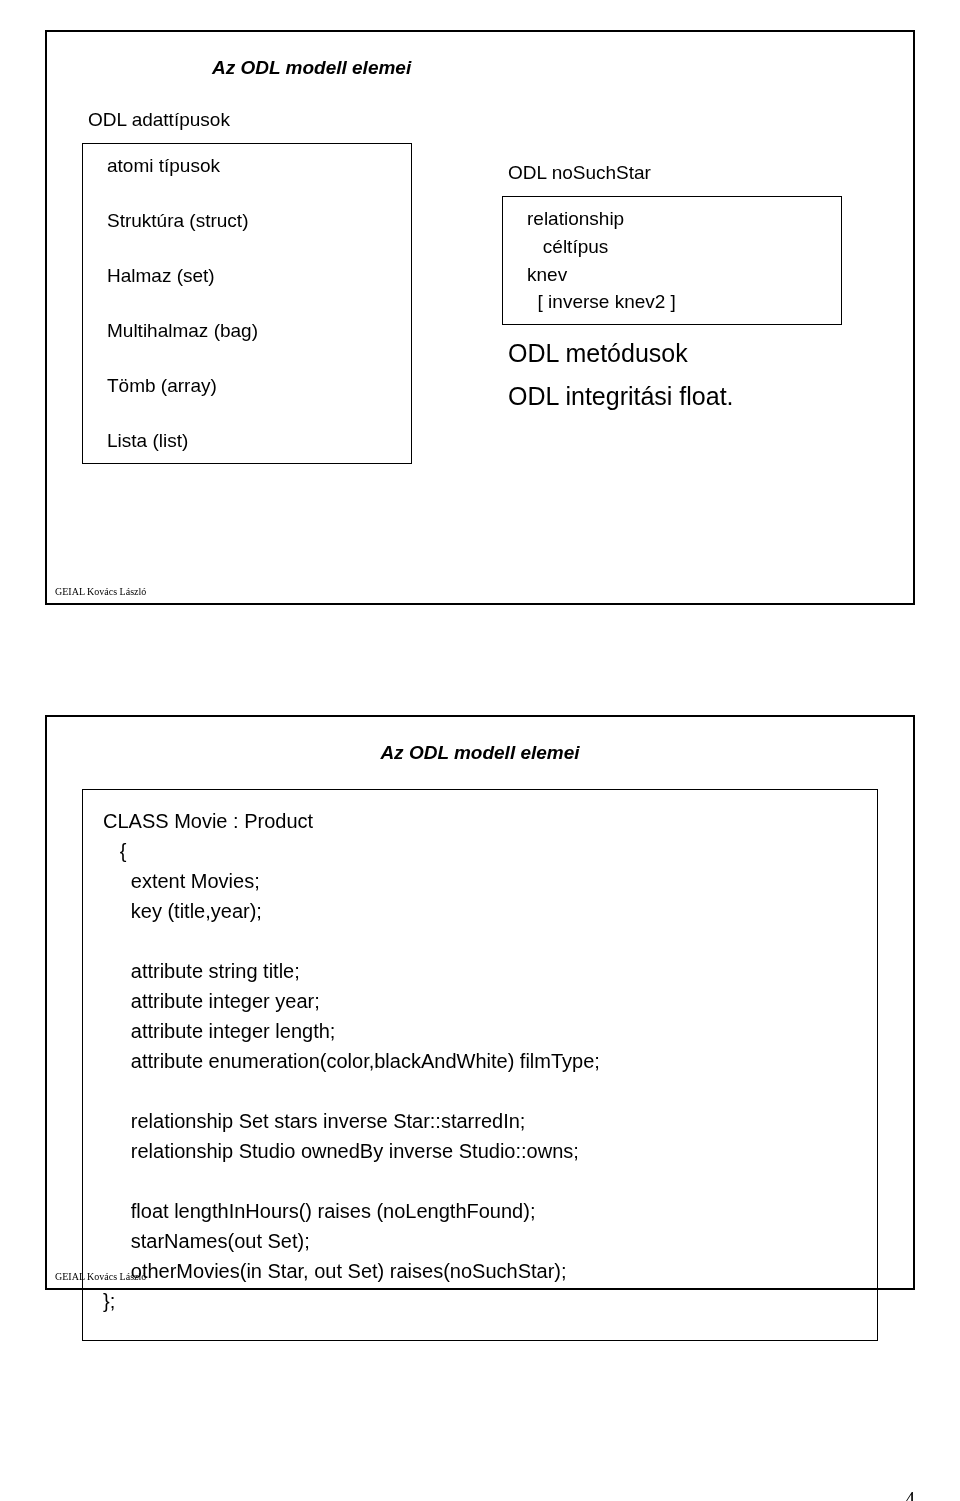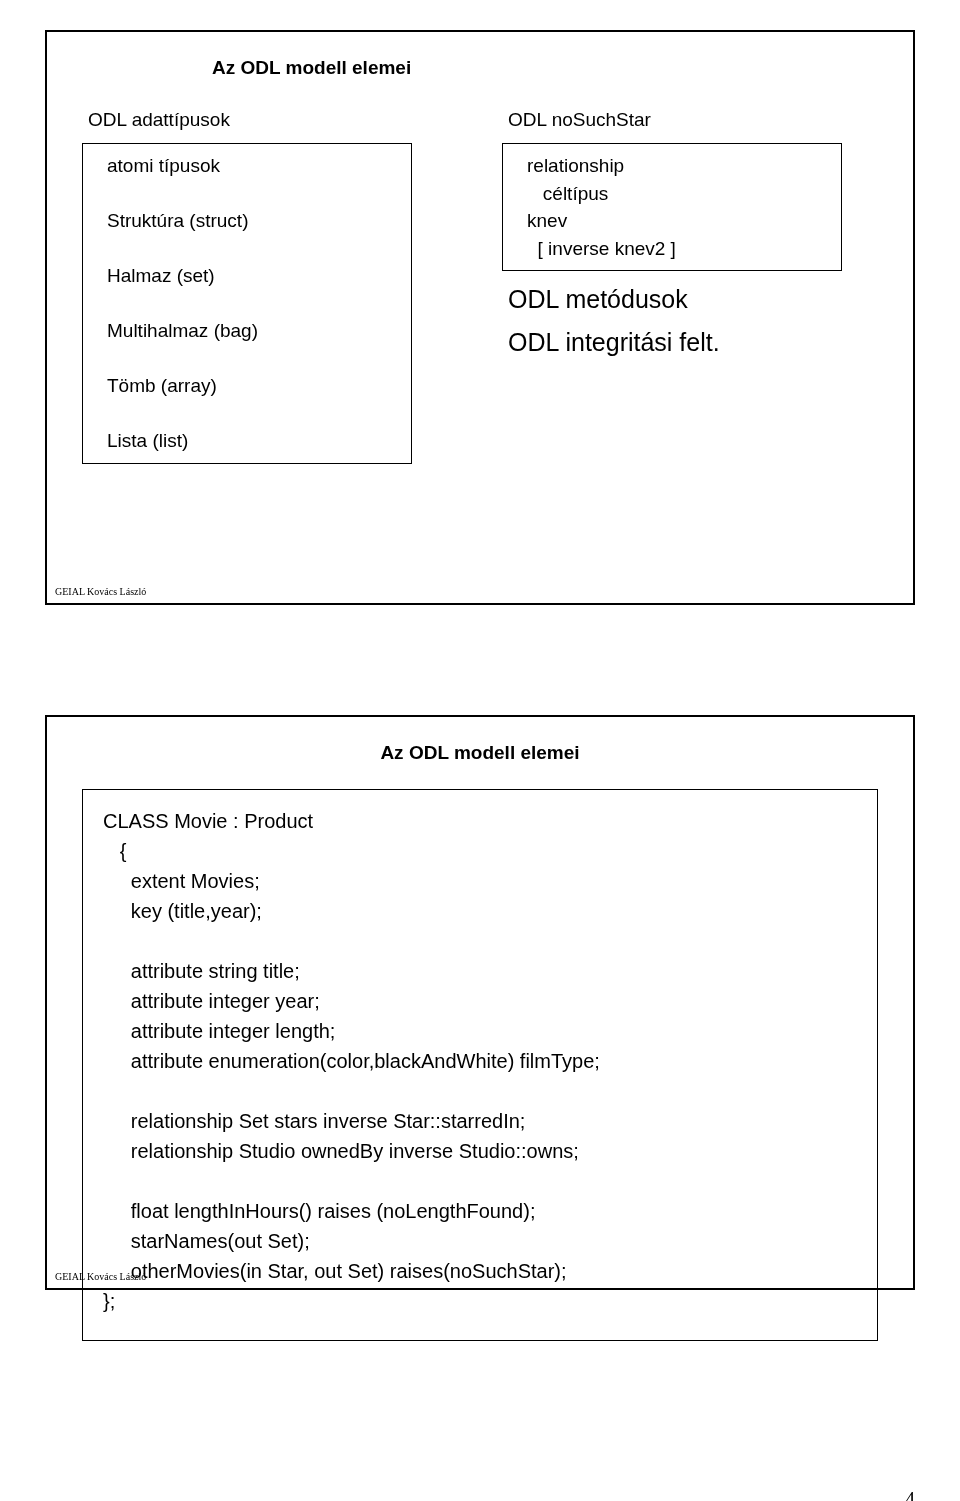--- a/index.html
+++ b/index.html
@@ -17,26 +17,27 @@
     position: relative;
     box-sizing: border-box;
   }
   .slide1 { height: 575px; }
   .slide2 { height: 575px; margin-top: 110px; }
   .title {
     font-size: 19px;
     font-weight: bold;
     text-align: center;
     margin-bottom: 25px;
+    font-style: italic;
   }
   .title1-pos { text-align: left; margin-left: 130px; margin-bottom: 30px; }
   .cols {
     display: flex;
     gap: 44px;
-    align-items: flex-start;
+    align-items: center;
   }
   .col { flex: 1; }
   .subhead {
     font-size: 19px;
     margin-bottom: 12px;
     margin-left: 6px;
   }
   .box {
     border: 1px solid #000;
     padding: 8px 24px;
@@ -102,21 +103,21 @@
 
       <div class="col">
         <div class="subhead">ODL noSuchStar</div>
         <div class="box box-narrow2">relationship
    céltípus
 knev
   [ inverse knev2 ]</div>
 
         <div class="plain">ODL metódusok</div>
 
-        <div class="plain">ODL integritási felt.</div>
+        <div class="plain">ODL integritási float.</div>
       </div>
     </div>
 
     <div class="footer">GEIAL Kovács László</div>
   </div>
 
   <div class="slide slide2">
     <div class="title">Az ODL modell elemei</div>
 
     <div class="codebox">CLASS Movie : Product

